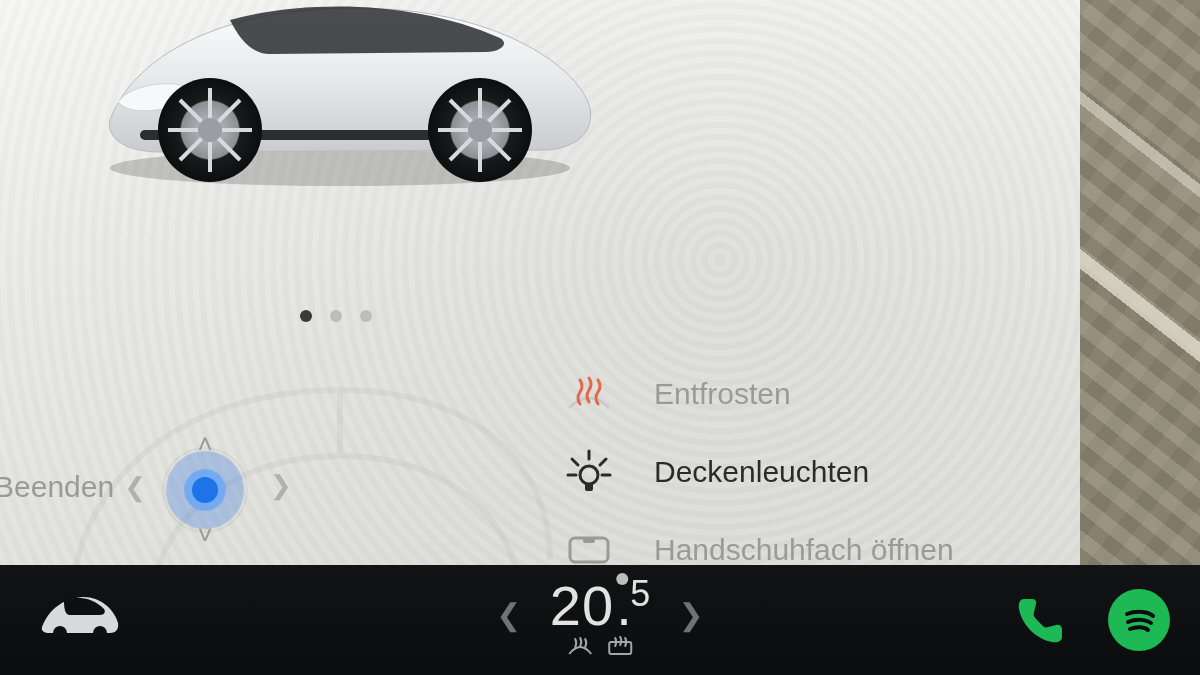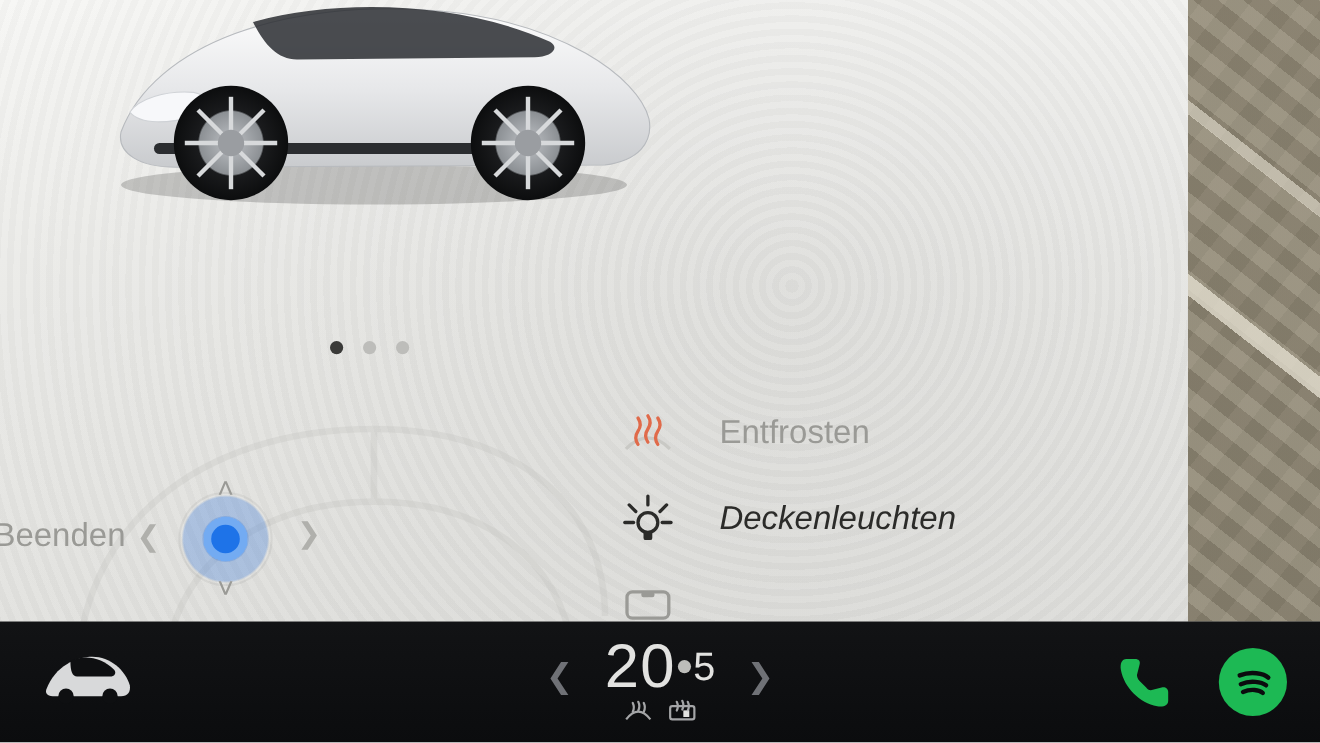--- a/index.html
+++ b/index.html
@@ -70,33 +70,33 @@
   .joy .down{ bottom:-6px; left:50%; transform:translateX(-50%); }
   .hint-left { position:absolute; left:-6px; top:90px; font-size:30px; color:#9a9a96; display:flex; align-items:center; gap:10px;}
   .hint-right{ position:absolute; left:270px; top:90px; font-size:30px; color:#9a9a96; display:flex; align-items:center; gap:10px;}
   .hint-left .chev, .hint-right .chev{ font-size:26px; color:#b0b0ac; }
 
   
   .qa { position:absolute; left:560px; top:355px; width:520px; }
   .qa .row{ display:flex; align-items:center; gap:36px; height:78px; }
   .qa .icon{ width:58px; display:flex; justify-content:center; color:#6f6f6b; }
   .qa .label{ font-size:30px; color:#9a9a96; }
-  .qa .row.active .label{ color:#2b2b29; font-weight:500;font-style:italic; }
+  .qa .row.active .label{ color:#2b2b29; font-weight:500; }
   .qa .row.active .icon{ color:#2b2b29; }
 
   
   .dock {
     position:absolute; left:0; bottom:0; width:1200px; height:110px;
     background: linear-gradient(180deg, #121315 0%, #0b0c0e 100%);
     display:flex; align-items:center; color:#d7d7d5;
   }
   .dock .car-btn{ position:absolute; left:36px; top:22px; }
   .dock .center{ position:absolute; left:50%; transform:translateX(-50%); top:8px; text-align:center; }
   .dock .center .chevL, .dock .center .chevR{ color:#6f7176; font-size:30px; padding:0 24px; cursor:pointer;}
-  .dock .center .temp{ display:inline-flex; align-items:center; color:#e2e2e0;}
+  .dock .center .temp{ display:inline-flex; align-items:flex-start; color:#e2e2e0;}
   .dock .center .temp .big{ font-size:56px; font-weight:300; letter-spacing:1px;}
   .dock .center .temp .dot{ font-size:56px; font-weight:300; margin:0 2px;}
   .dock .center .temp .small{ font-size:36px; font-weight:300;}
   .dock .center .defrost-row{ margin-top:-2px; display:flex; justify-content:center; gap:14px; opacity:.85;}
   .dock .right{ position:absolute; right:30px; top:24px; display:flex; gap:40px; align-items:center;}
   .phone svg, .spotify svg{ display:block; }
   .spotify{ width:62px; height:62px; border-radius:50%; background:#1db954; display:flex; align-items:center; justify-content:center;}
 </style>
 </head>
 <body>
@@ -215,20 +215,21 @@
         <span class="label">Deckenleuchten</span>
       </div>
 
       <div class="row">
         <span class="icon">
           <svg width="46" height="36" viewBox="0 0 46 36">
             <rect x="4" y="6" width="38" height="24" rx="5" fill="none" stroke="#9a9a96" stroke-width="3"></rect>
             <rect x="17" y="6" width="12" height="5" rx="2" fill="#9a9a96"></rect>
           </svg>
         </span>
+        <span class="label">Handschuhfach öffnen</span>
       </div>
     </div>
 
   </div>
 
   <div class="dock">
     <div class="car-btn">
       <svg width="86" height="56" viewBox="0 0 86 56">
         <path d="M6 40 C14 18 34 10 48 10 C64 10 78 22 82 36 C83 42 80 46 74 46 L14 46 C8 46 5 44 6 40 Z" fill="#d8d9da"></path>
         <path d="M28 14 C40 8 56 10 68 22 C70 25 68 28 64 28 L34 28 C30 28 28 24 28 14 Z" fill="#0e0f11"></path>

